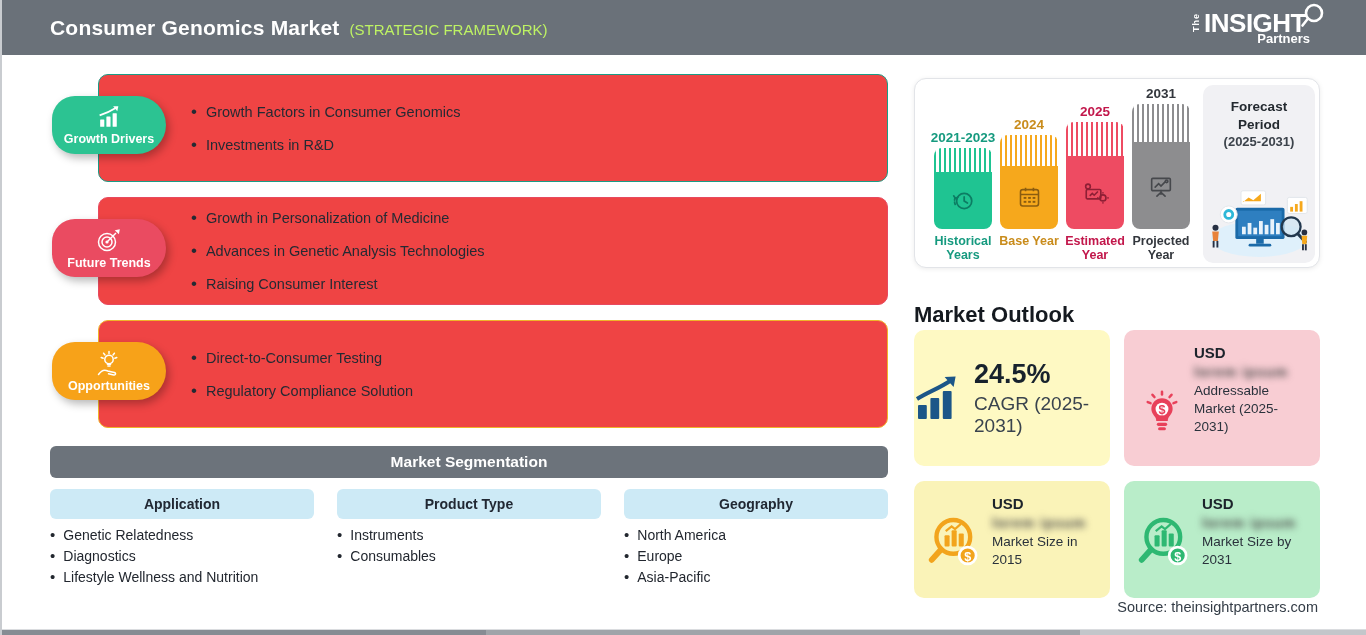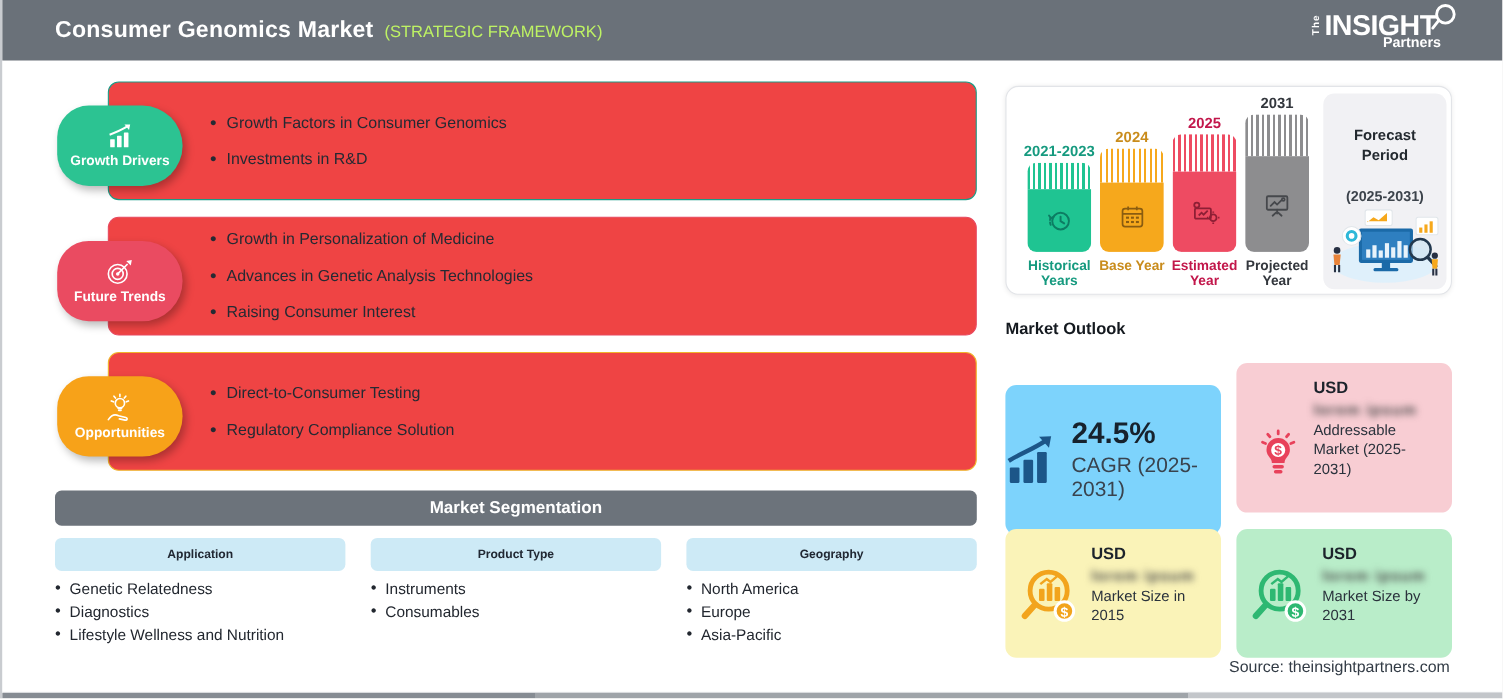--- a/index.html
+++ b/index.html
@@ -16,45 +16,45 @@
   .logo-the { writing-mode:vertical-rl; transform:rotate(180deg); font-size:9px; font-weight:700; letter-spacing:1px; margin-right:3px; }
   .logo-insight { font-size:26px; font-weight:800; letter-spacing:-.5px; }
   .logo-lens { margin-left:-6px; margin-top:-10px; }
   .logo-partners { font-size:13px; font-weight:700; margin-top:-4px; padding-right:16px; }
 
   
   .fw-box { position:absolute; left:96px; width:790px; height:108px; background:#ef4444; border:1.5px solid; border-radius:10px; }
   .fw-list { list-style:none; height:100%; display:flex; flex-direction:column; justify-content:center; gap:13px; padding-left:92px; }
   .fw-list li { font-size:14.5px; color:#252a33; display:flex; align-items:center; }
   .fw-list li::before { content:"•"; font-size:17px; margin-right:9px; color:#252a33; }
-  .badge { position:absolute; left:50px; width:114px; height:73px; border-radius:30px 38px 38px 30px; box-shadow:3px 4px 8px rgba(0,0,0,.28); display:flex; flex-direction:column; align-items:center; justify-content:center; gap:2px; z-index:2; }
+  .badge { position:absolute; left:50px; width:114px; height:58px; border-radius:30px 38px 38px 30px; box-shadow:3px 4px 8px rgba(0,0,0,.28); display:flex; flex-direction:column; align-items:center; justify-content:center; gap:2px; z-index:2; }
   .badge-label { color:#fff; font-size:12.5px; font-weight:700; }
 
   
   .seg-bar { position:absolute; left:48px; top:446px; width:838px; height:32px; background:#6c737b; border-radius:6px; color:#fff; font-size:15.5px; font-weight:700; display:flex; align-items:center; justify-content:center; }
-  .seg-head { position:absolute; top:489px; width:264px; height:30px; background:#cdeaf6; border-radius:6px; font-size:11px; font-weight:700; color:#212833; display:flex; align-items:center; justify-content:center; }
+  .seg-head { position:absolute; top:489px; width:264px; height:30px; background:#cdeaf6; border-radius:6px; font-size:14px; font-weight:700; color:#212833; display:flex; align-items:center; justify-content:center; }
   .seg-list { position:absolute; top:524px; list-style:none; }
   .seg-list li { font-size:14px; color:#22272f; display:flex; align-items:center; height:21px; }
   .seg-list li::before { content:"•"; font-size:15px; margin-right:8px; }
 
   
   .tl-panel { position:absolute; left:912px; top:78px; width:406px; height:190px; background:#fff; border:1px solid #e2e4e8; border-radius:12px; box-shadow:0 1px 5px rgba(0,0,0,.08); }
   .tl-col { position:absolute; top:0; width:60px; height:186px; display:flex; flex-direction:column; align-items:center; justify-content:flex-end; }
   .tl-year { font-size:13.5px; font-weight:700; margin-bottom:3px; white-space:nowrap; }
   .tl-bar { width:58px; border-radius:8px; overflow:hidden; display:flex; flex-direction:column; }
   .tl-stripes { background:repeating-linear-gradient(90deg, var(--c) 0 2.2px, #ffffff 2.2px 5px); }
   .tl-solid { flex:1; background:var(--c); display:flex; align-items:center; justify-content:center; }
   .tl-below { height:36px; padding-top:5px; font-size:12.5px; font-weight:700; text-align:center; line-height:1.15; }
   .forecast { position:absolute; left:288px; top:6px; width:112px; height:178px; background:#f1f1f4; border-radius:10px; text-align:center; padding-top:13px; }
-  .forecast-title { font-size:13.5px; font-weight:700; color:#23292f; width:80px; margin:16px auto; line-height:1.3; }
-  .forecast-range { font-size:13px; font-weight:600; color:#3c434b; margin-top:22px; }
+  .forecast-title { font-size:13.5px; font-weight:700; color:#23292f; width:80px; margin:0 auto; line-height:1.3; }
+  .forecast-range { font-size:13px; font-weight:600; color:#3c434b; margin-top:1px; }
   .forecast svg { position:absolute; bottom:4px; left:4px; }
 
   
-  .mo-heading { position:absolute; left:912px; top:291px; font-size:15px; font-weight:800; color:#14191f; }
+  .mo-heading { position:absolute; left:912px; top:302px; font-size:22px; font-weight:800; color:#14191f; }
   .card { position:absolute; border-radius:10px; display:flex; }
   .card-blue { left:912px; top:330px; width:196px; height:136px; align-items:center; justify-content:center; gap:12px; }
   .card-blue .val { font-size:27px; font-weight:800; color:#17222d; }
   .card-blue .lab { font-size:19px; color:#39434e; margin-top:3px; }
   .card-tall { left:1122px; top:330px; width:196px; height:136px; padding:14px 10px 10px 16px; gap:10px; }
   .card-short { top:481px; width:196px; height:117px; padding:12px 10px 8px 12px; gap:8px; }
   .card .icon-col { display:flex; align-items:center; justify-content:center; flex:0 0 auto; }
   .usd { font-size:15px; font-weight:800; color:#1c232b; }
   .masked { display:inline-block; font-size:14px; font-weight:700; color:#4a4a4a; letter-spacing:1px; filter:blur(3.5px); margin:3px 0 2px; }
   .card-lab { font-size:13.5px; color:#2a323c; line-height:1.35; }
@@ -274,21 +274,21 @@
         <circle cx="103" cy="50" r="3" fill="#273043"></circle>
         <path d="M100 53.5 h6 l-.8 9 h-4.4 z" fill="#f6a81c"></path>
         <line x1="101.5" y1="62.5" x2="101.5" y2="69" stroke="#273043" stroke-width="2"></line>
         <line x1="104.5" y1="62.5" x2="104.5" y2="69" stroke="#273043" stroke-width="2"></line>
       </svg>
     </div>
   </div>
 
   <div class="mo-heading">Market Outlook</div>
 
-  <div class="card card-blue" style="background: #7dd3fc; color: rgb(28, 86, 136); margin-top: 20px;">
+  <div class="card card-blue" style="background: #fef9c3; color: rgb(28, 86, 136);">
     <div class="icon-col">
       <svg width="48" height="46" viewBox="0 0 24 23">
         <g fill="currentColor">
             <rect x="2" y="15" width="4.4" height="7" rx=".5"></rect>
             <rect x="8.2" y="11.5" width="4.4" height="10.5" rx=".5"></rect>
             <rect x="14.4" y="8" width="4.4" height="14" rx=".5"></rect>
           </g>
         <path d="M1.5 12 C7 8.5 12 7 18 3" stroke="currentColor" stroke-width="2" fill="none"></path>
         <path d="M15.3 1 L20.8 .8 L19.8 6 Z" fill="currentColor"></path>
       </svg>

